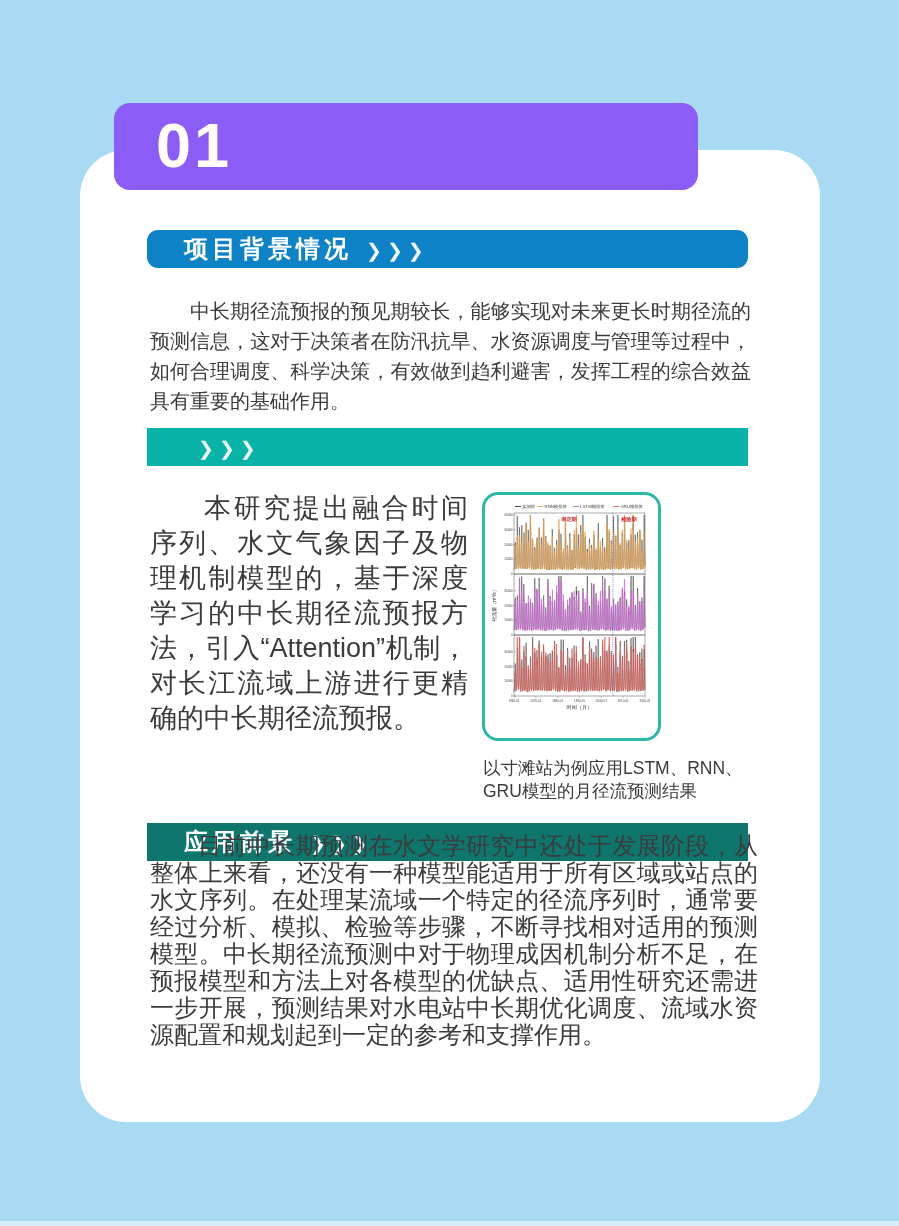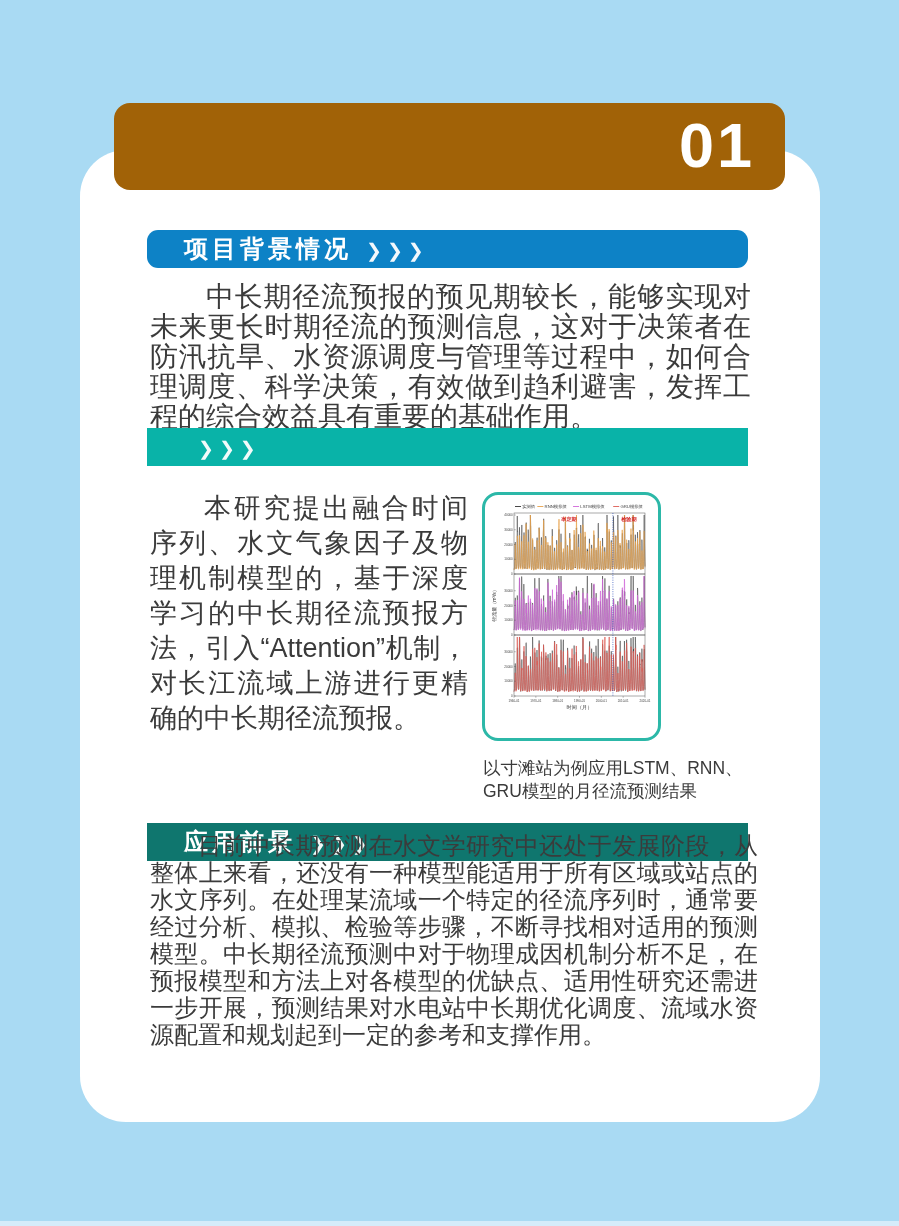--- a/index.html
+++ b/index.html
@@ -12,23 +12,23 @@
   .card{
     position:absolute;left:80px;top:150px;width:740px;height:972px;
     background:#ffffff;border-radius:46px;
   }
   .bottom-strip{
     position:absolute;left:0;bottom:0;width:899px;height:5px;
     background:#d5ecfa;
   }
   
   .badge{
-    position:absolute;left:114px;top:103px;width:671px;height:87px;
-    background:#a16207;border-radius:16px;color:#ffffff;
-    display:flex;align-items:center;box-sizing:border-box;padding:0 0 0 42px;justify-content:flex-end;
+    position:absolute;left:114px;top:103px;width:584px;height:87px;
+    background:#8b5cf6;border-radius:16px;color:#ffffff;
+    display:flex;align-items:center;box-sizing:border-box;padding:0 0 0 42px;
   }
   .badge-number{
     font-size:63px;font-weight:600;letter-spacing:3px;line-height:1;
     margin-right:30px;margin-top:-2px;
   }
   .badge-title{
     font-size:27px;font-weight:700;line-height:33px;letter-spacing:1px;
   }
   
   .band{
@@ -42,22 +42,22 @@
   }
   #band-background{top:230px;background:#0d82c6;border-radius:11px;}
   #band-innovation{top:428px;background:#09b3a8;}
   #band-application{top:823px;background:#0f766e;}
   
   .para{
     position:absolute;color:#3b3b3b;
     text-align:justify;text-justify:inter-ideograph;
   }
   #para-background{
-    left:150px;top:282px;width:601px;
-    font-size:28px;line-height:30px;text-indent:2em;
+    left:150px;top:296px;width:601px;
+    font-size:20px;line-height:30px;text-indent:2em;
   }
   #para-innovation{
     left:150px;top:491px;width:318px;
     font-size:27px;line-height:35px;text-indent:2em;
   }
   #para-application{
     left:150px;top:832px;width:608px;
     font-size:24px;line-height:27px;text-indent:2em;
   }
   

